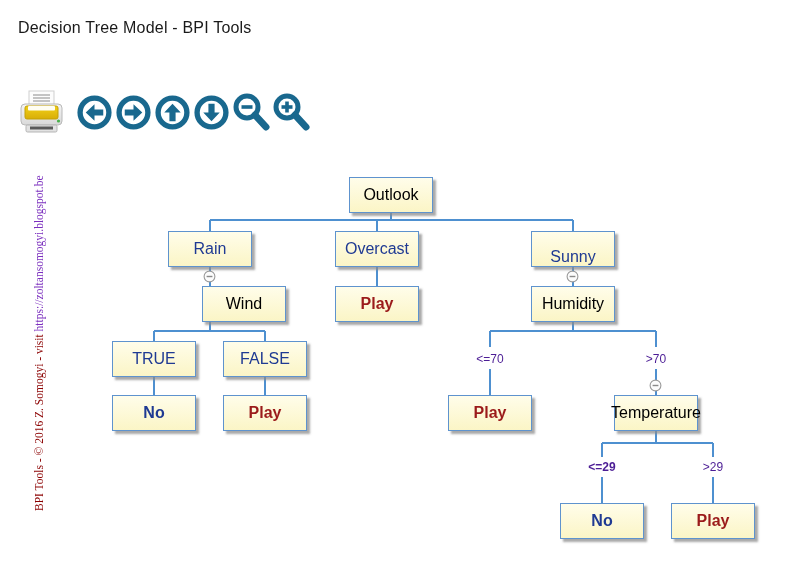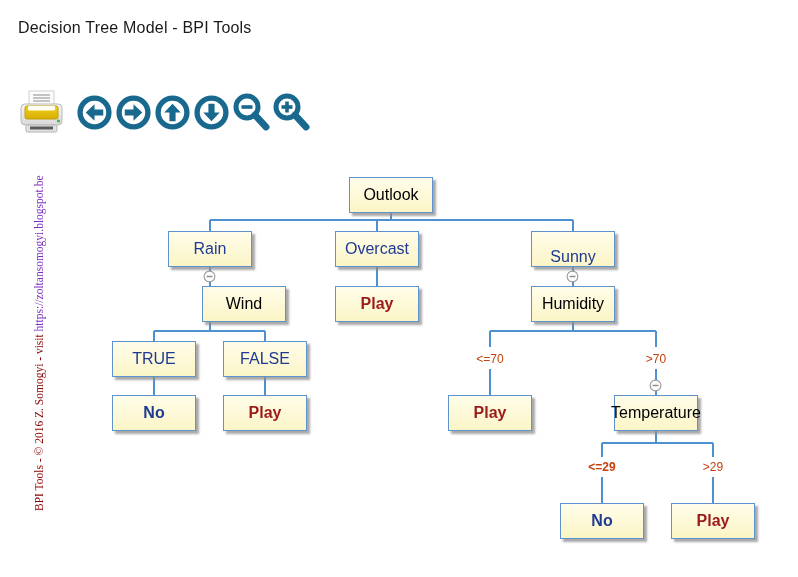--- a/index.html
+++ b/index.html
@@ -23,21 +23,21 @@
     border:1px solid #5e93ce;
     box-shadow:3px 3px 2px rgba(140,140,140,.75);
     display:flex;align-items:center;justify-content:center;
     font-size:16px;color:#000;
   }
   .node.val{color:#1f3a93;}
   .node.leaf-no{color:#1f3a93;font-weight:bold;text-align:center;}
   .node.leaf-play{color:#9b1b1b;font-weight:bold;}
   .edge-label{
     position:absolute;width:60px;text-align:center;
-    font-size:12px;color:#c2410c;
+    font-size:12px;color:#4c1d95;
   }
   .collapse{
     position:absolute;width:13px;height:13px;padding:0;border:none;
     background:transparent;cursor:pointer;line-height:0;
   }
   .connectors{position:absolute;left:0;top:0;}
   .credit{
     position:absolute;left:33px;top:511px;
     transform:rotate(-90deg);transform-origin:0 0;
     white-space:nowrap;

